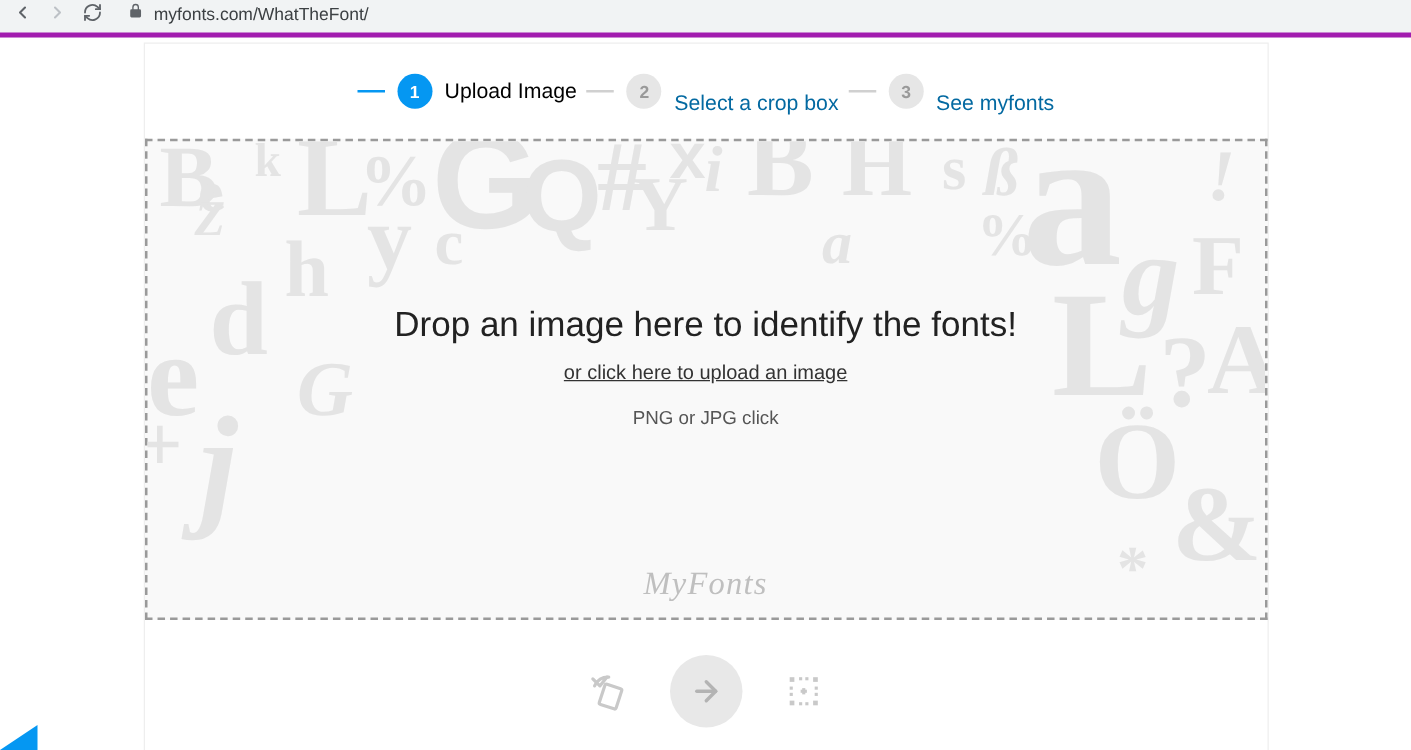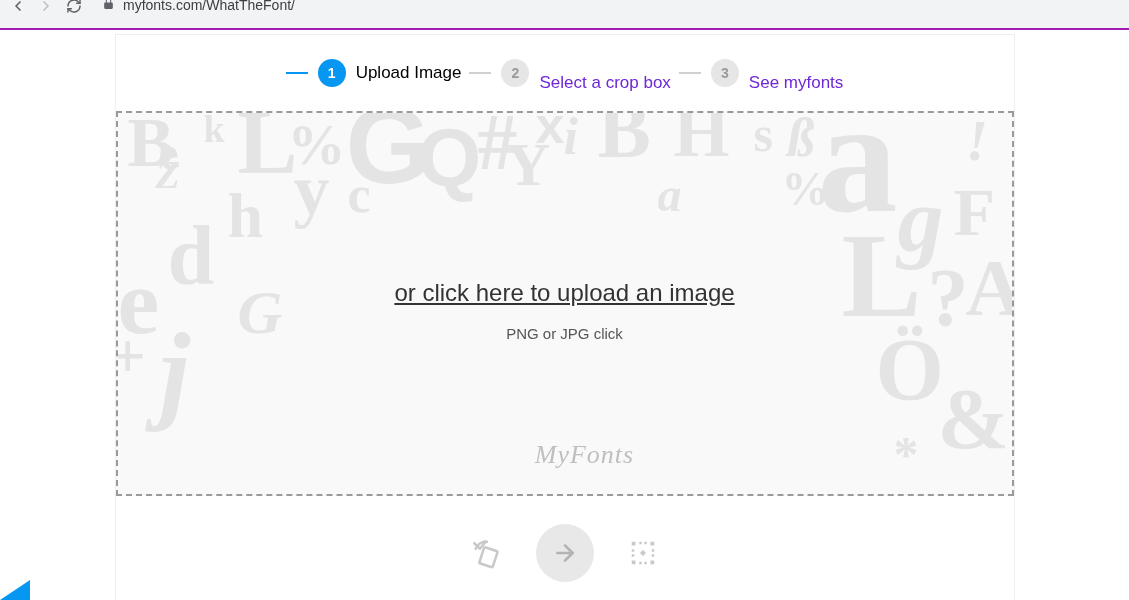--- a/index.html
+++ b/index.html
@@ -1,43 +1,43 @@
 <!DOCTYPE html>
 <html><head>
   <meta charset="utf-8">
   <style>
     * { margin: 0; padding: 0; box-sizing: border-box; }
     body { font-family: -apple-system, BlinkMacSystemFont, "Segoe UI", Arial, sans-serif; background: #fff; width: 1129px; height: 600px; overflow: hidden; }
-    .browser-bar { height: 30px; background: #f1f3f4; display: flex; align-items: flex-end; padding: 14px 10px; border-bottom: 2px solid #a21caf; gap: 12px; }
+    .browser-bar { height: 30px; background: #f1f3f4; display: flex; align-items: flex-start; padding: 2px 10px; border-bottom: 4px solid #a21caf; gap: 12px; }
     .nav-arrow { width: 16px; height: 16px; display: flex; align-items: center; justify-content: center; color: #5f6368; cursor: pointer; }
     .nav-arrow.disabled { color: #bdc1c6; }
     .reload-icon { width: 16px; height: 16px; }
     .address-area { display: flex; align-items: center; gap: 8px; margin-left: 8px; }
     .lock { color: #5f6368; }
     .url { font-size: 14px; color: #3c4043; }
     .page { padding: 0 0 0 0; }
     .container { width: 900px; margin: 4px auto 0 auto; border: 1px solid #eee; background: #fff; }
     .steps { display: flex; justify-content: center; align-items: center; padding: 18px 0 18px 0; gap: 8px; }
     .step { display: flex; align-items: center; gap: 10px; }
     .step-line { width: 22px; height: 2px; background: #d0d0d0; }
     .step-line.active { background: #0597f2; }
     .step-circle { width: 28px; height: 28px; border-radius: 50%; display: flex; align-items: center; justify-content: center; font-size: 14px; font-weight: 600; }
     .step-circle.active { background: #0597f2; color: #fff; }
     .step-circle.inactive { background: #e6e6e6; color: #999; }
     .step-label { font-size: 17px; }
     .step-label.active { color: #000000; }
-    .step-label.inactive { color: #6d28d9; margin-top: 20px; }
+    .step-label.inactive { color: #0369a1; margin-top: 20px; }
     .dropzone { margin: 0 0 0 0; border: 2px dashed #9a9a9a; height: 385px; position: relative; background: #f9f9f9; overflow: hidden; }
     .bg-letters { position: absolute; inset: 0; pointer-events: none; }
     .bg-letter { position: absolute; color: #e4e4e4; font-weight: bold; user-select: none; }
     .dz-content { position: absolute; inset: 0; display: flex; flex-direction: column; align-items: center; justify-content: center; }
     .dz-title { font-size: 28px; color: #222; font-weight: 400; margin-top: -20px; }
-    .dz-link { font-size: 24px; color: #333; text-decoration: underline; margin-top: 14px; cursor: pointer; }
+    .dz-link { font-size: 16px; color: #333; text-decoration: underline; margin-top: 14px; cursor: pointer; }
     .dz-sub { font-size: 15px; color: #555; margin-top: 18px; }
-    .brand { position: absolute; bottom: 24px; left: 50%; transform: translateX(-50%); font-family: cursive; font-size: 26px; color: #bfbfbf; font-style: italic; letter-spacing: 1px; margin-left: 20px; }
+    .brand { position: absolute; bottom: 12px; left: 50%; transform: translateX(-50%); font-family: cursive; font-size: 26px; color: #bfbfbf; font-style: italic; letter-spacing: 1px; }
     .toolbar { display: flex; justify-content: center; align-items: center; gap: 28px; padding: 28px 0 40px 0; }
     .tool-btn { width: 42px; height: 42px; display: flex; align-items: center; justify-content: center; color: #c9c9c9; }
     .tool-next { width: 58px; height: 58px; border-radius: 50%; background: #e8e8e8; display: flex; align-items: center; justify-content: center; color: #b3b3b3; }
     .corner-triangle { position: fixed; bottom: 0; left: 0; width: 0; height: 0; border-left: 30px solid transparent; border-bottom: 20px solid #0597f2; transform: rotate(0deg); }
   </style>
 </head>
 <body>
 
 <div class="browser-bar">
   <div class="nav-arrow">
@@ -123,20 +123,21 @@
         <span class="bg-letter" style="top:164px;left:120px;font-size:62px;font-family:serif;font-style:italic;">G</span>
         <span class="bg-letter" style="top:94px;left:724px;font-size:120px;font-family:serif;">L</span>
         <span class="bg-letter" style="top:138px;left:810px;font-size:82px;font-family:serif;">?</span>
         <span class="bg-letter" style="top:130px;left:848px;font-size:80px;font-family:serif;">A</span>
         <span class="bg-letter" style="top:206px;left:758px;font-size:88px;font-family:serif;">Ö</span>
         <span class="bg-letter" style="top:256px;left:820px;font-size:86px;font-family:serif;font-weight:900;">&amp;</span>
         <span class="bg-letter" style="top:312px;left:776px;font-size:50px;font-family:serif;font-weight:900;">*</span>
       </div>
 
       <div class="dz-content">
+        <div class="dz-title">Drop an image here to identify the fonts!</div>
         <div class="dz-link">or click here to upload an image</div>
         <div class="dz-sub">PNG or JPG click</div>
       </div>
       <div class="brand">MyFonts</div>
     </div>
 
     <div class="toolbar">
       <div class="tool-btn">
         <svg width="34" height="34" viewBox="0 0 24 24" fill="none" stroke="#c9c9c9" stroke-width="1.8" stroke-linecap="round" stroke-linejoin="round">
           <path d="M4 9a8 8 0 0 1 8-5"></path>

